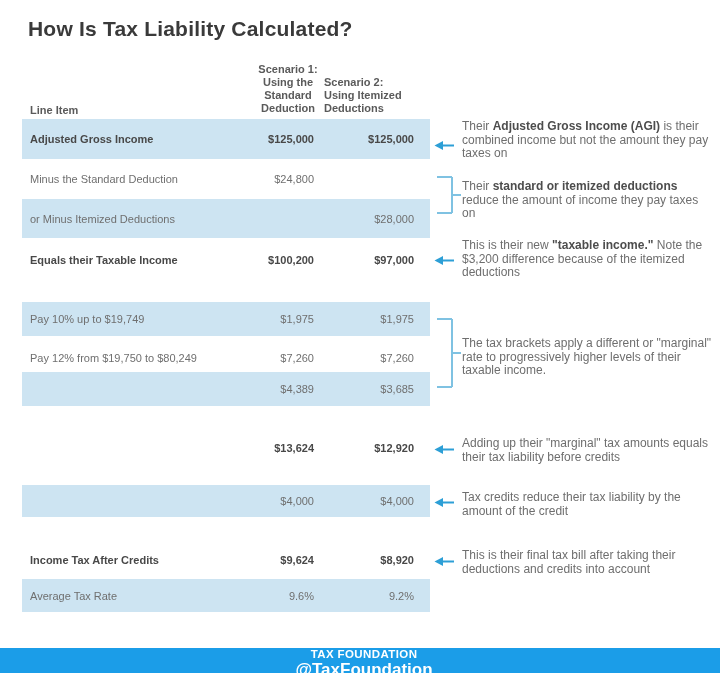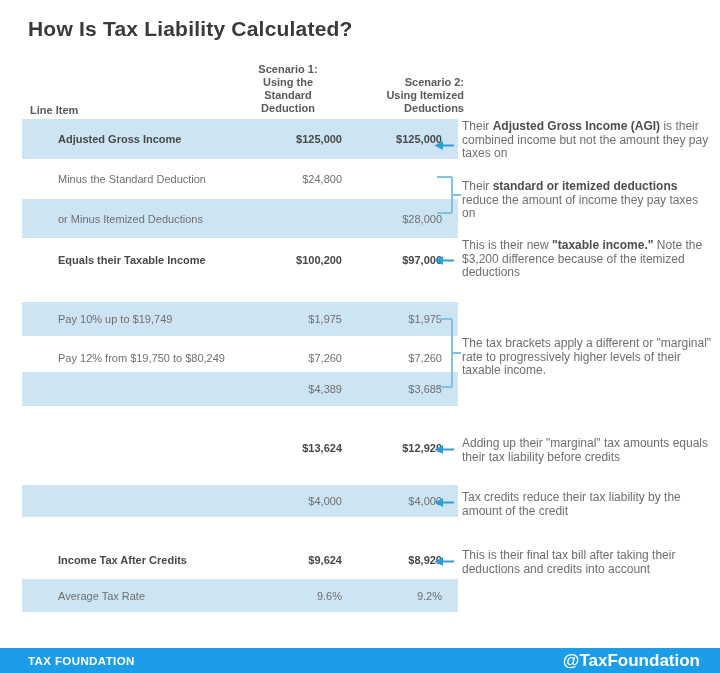--- a/index.html
+++ b/index.html
@@ -10,42 +10,43 @@
   .title{
     position:absolute;left:28px;top:17px;
     font-size:21px;font-weight:bold;color:#3a3a3a;letter-spacing:.2px;
   }
   .colhead{
     position:absolute;font-size:11px;font-weight:bold;line-height:13px;
     color:#5a5a5a;white-space:pre-line;
   }
   .colhead.c0{left:30px;top:104px;text-align:center}
   .colhead.c1{left:240px;top:63px;width:96px;text-align:center}
-  .colhead.c2{left:348px;top:76px;width:116px;text-align:right}
+  .colhead.c2{left:324px;top:76px;width:116px;text-align:left}
   .row{
     position:absolute;left:22px;width:408px;
-    display:flex;align-items:center;padding-left:28px;
+    display:flex;align-items:center;
   }
   .row.shaded{background:#cde4f2}
   .row .lbl{margin-left:8px;font-size:11px;color:#6f6f6f}
   .row .v{position:absolute;font-size:11px;color:#6f6f6f;text-align:left;white-space:nowrap}
   .row .v1{right:116px}
   .row .v2{right:16px}
   .row.em .lbl,.row.em .v{color:#484848;font-weight:bold}
   .note{
     position:absolute;left:462px;width:252px;
     font-size:12px;line-height:13.5px;color:#6e6e6e;
   }
   .note b{color:#4d4d4d}
   .marker{position:absolute}
   .footer{
     position:absolute;left:0;top:648px;width:720px;height:25px;
     background:#1b9de8;display:flex;align-items:center;
     justify-content:space-between;box-sizing:border-box;
     padding:0 20px 0 28px;
+    flex-direction:column;
   }
   .footer .brand{color:#fff;font-size:11.5px;font-weight:bold;letter-spacing:.4px}
   .footer .handle{color:#fff;font-size:17px;font-weight:bold}
 </style>
 </head>
 <body>
 
 <div class="title">How Is Tax Liability Calculated?</div>
 
 <div class="colhead c0">Line Item</div>

